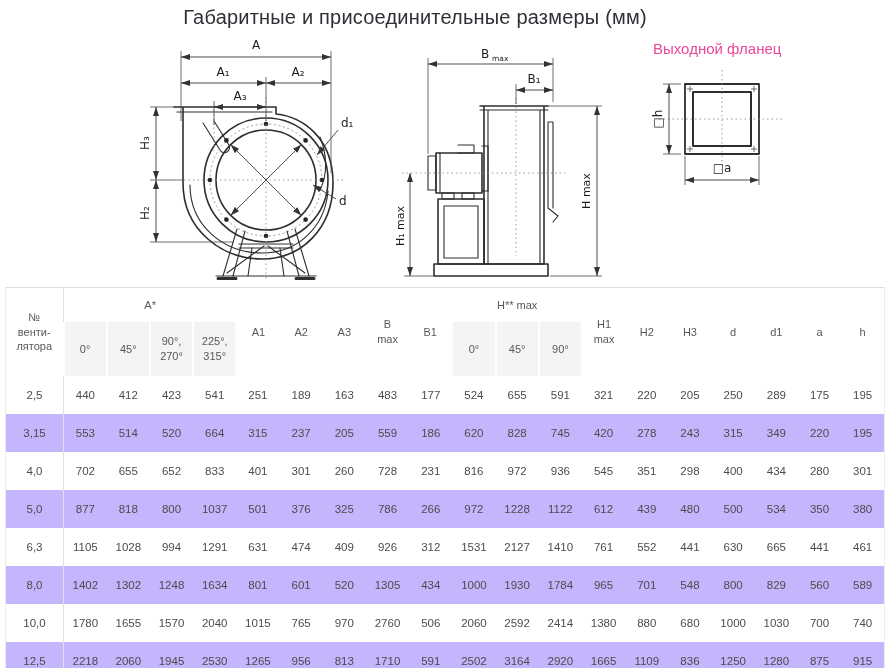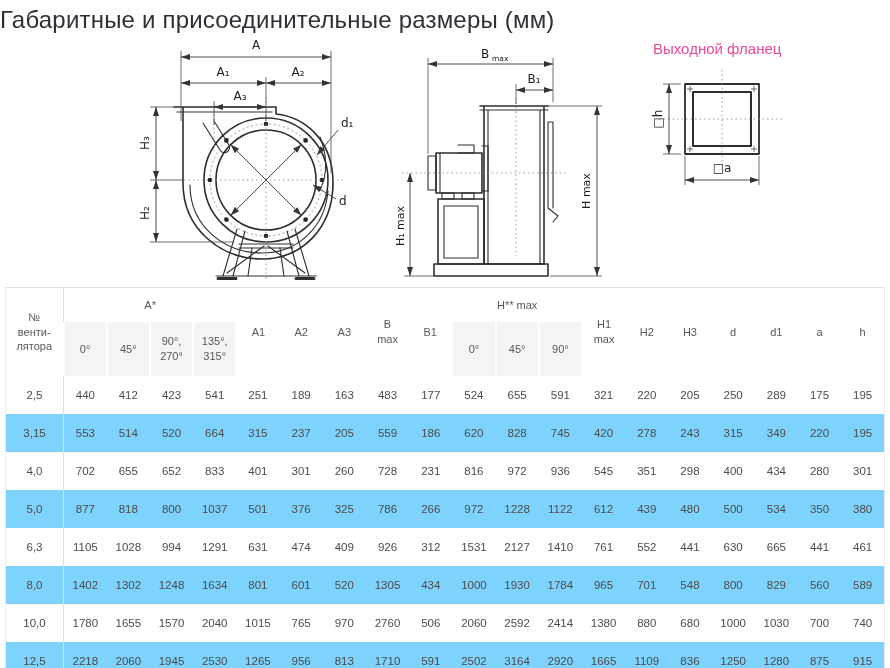--- a/index.html
+++ b/index.html
@@ -1,20 +1,20 @@
 <!DOCTYPE html>
 <html><head>
 <meta charset="utf-8">
 <style>
   html,body{margin:0;padding:0;background:#fff}
   body{width:890px;height:668px;overflow:hidden;font-family:"Liberation Sans",sans-serif}
   .page{position:relative;width:890px;height:668px;background:#fff}
 
-  .title{position:absolute;top:6px;left:0;width:890px;text-align:left;padding-right:60px;
-         box-sizing:border-box;font-size:24px;color:#2f2f36;letter-spacing:.2px}
+  .title{position:absolute;top:6px;left:0;width:890px;text-align:center;padding-right:60px;
+         box-sizing:border-box;font-size:20px;color:#2f2f36;letter-spacing:.2px}
   .flange-title{position:absolute;left:653px;top:40px;font-size:15px;color:#ec4899}
 
   svg.drawing{position:absolute;overflow:visible}
   .ln{stroke:#2e2e2e;stroke-width:1.6;fill:none;stroke-linejoin:round;stroke-linecap:round}
   .ln2{stroke:#2e2e2e;stroke-width:1.1;fill:none;stroke-linejoin:round;stroke-linecap:round}
   .dim{stroke:#3a3a3a;stroke-width:.9;fill:none}
   .ext{stroke:#4a4a4a;stroke-width:.8;fill:none}
   .cl{stroke:#8f8f8f;stroke-width:.9;stroke-dasharray:1.5 3;fill:none}
   .bolt{fill:#222;stroke:none}
   .dlab{font-family:"DejaVu Sans",sans-serif;font-size:12px;fill:#1e1e1e}
@@ -23,21 +23,21 @@
   table.dims{position:absolute;left:5px;top:287px;width:880px;border-collapse:collapse;
              table-layout:fixed;font-size:11.5px;color:#4c4c4c;
              border:1px solid #ececec;border-top:1px solid #e0e0e0}
   table.dims th{font-weight:400;color:#585858;font-size:11px;white-space:pre-line;
                 vertical-align:middle;text-align:center;padding:2px 1px;line-height:1.35}
   table.dims thead tr.r1 th{height:30px}
   table.dims thead tr.r2 th{height:50px}
   .ang{background:#f4f4f4;border-left:2px solid #fff;border-right:2px solid #fff}
   .col-no{border-right:1px solid #e0e0e0}
   table.dims tbody td{height:36px;text-align:center;vertical-align:middle}
-  table.dims tbody tr.stripe{background:#7dd3fc}
+  table.dims tbody tr.stripe{background:#c4b5fd}
 </style>
 </head>
 <body>
 
 <div class="page">
 
   <div class="title">Габаритные и присоединительные размеры (мм)</div>
 
   <svg class="drawing" style="left:126px;top:33px" width="272" height="252" viewBox="0 0 272 252">
     <defs>
@@ -262,21 +262,21 @@
         <th rowspan="2">d</th>
         <th rowspan="2">d1</th>
         <th rowspan="2">a</th>
         <th rowspan="2">h</th>
       </tr>
       <tr class="r2">
         <th class="ang">0°</th>
         <th class="ang">45°</th>
         <th class="ang">90°,
 270°</th>
-        <th class="ang">135°,
+        <th class="ang">225°,
 315°</th>
         <th class="ang">0°</th>
         <th class="ang">45°</th>
         <th class="ang">90°</th>
       </tr>
     </thead>
     <tbody>
         <tr>
           <td class="col-no">2,5</td>
           <td>440</td>

